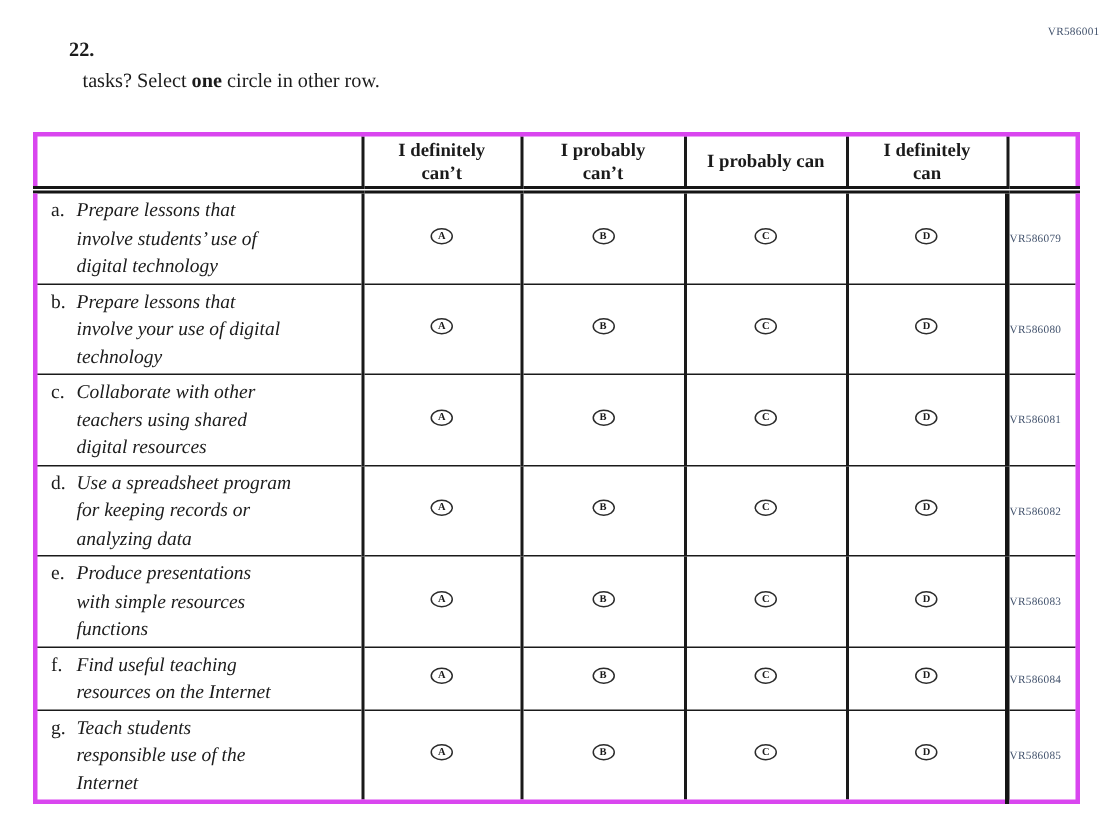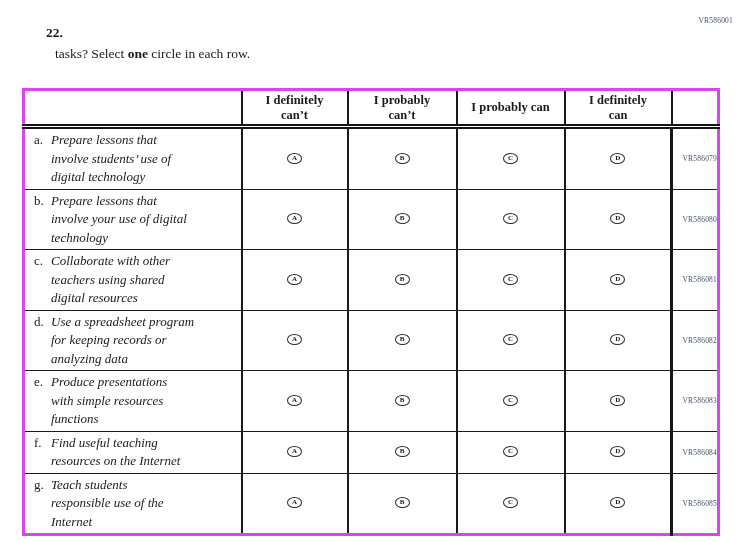--- a/index.html
+++ b/index.html
@@ -69,33 +69,33 @@
     cursor: pointer;
     position: relative;
   }
   .bubble .bubble-letter {
     position: absolute; left: 0; right: 0; top: 0; bottom: 0;
     font-size: 7px; line-height: 9.5px; text-align: center;
     color: #1b1b1b; font-weight: bold;
   }
 
   td.code {
-    text-align: right; vertical-align: middle;
+    text-align: left; vertical-align: middle;
     font-size: 7.5px; color: #44546e; letter-spacing: 0.2px;
     border-left: 3px solid #151515;
   }
 </style>
 </head>
 <body>
 
 <div class="question-block">
   <span class="qnum">22.</span>
   <div class="qtext">
     <br>
-    <span>tasks? Select </span><b>one</b><span> circle in each row.</span>
+    <span>tasks? Select </span><b>one</b><span> circle in other row.</span>
   </div>
 </div>
 
 <div class="page-code">VR586001</div>
 
 <table class="survey">
   <colgroup>
     <col style="width:218px">
       <col style="width:106px">
       <col style="width:109px">

